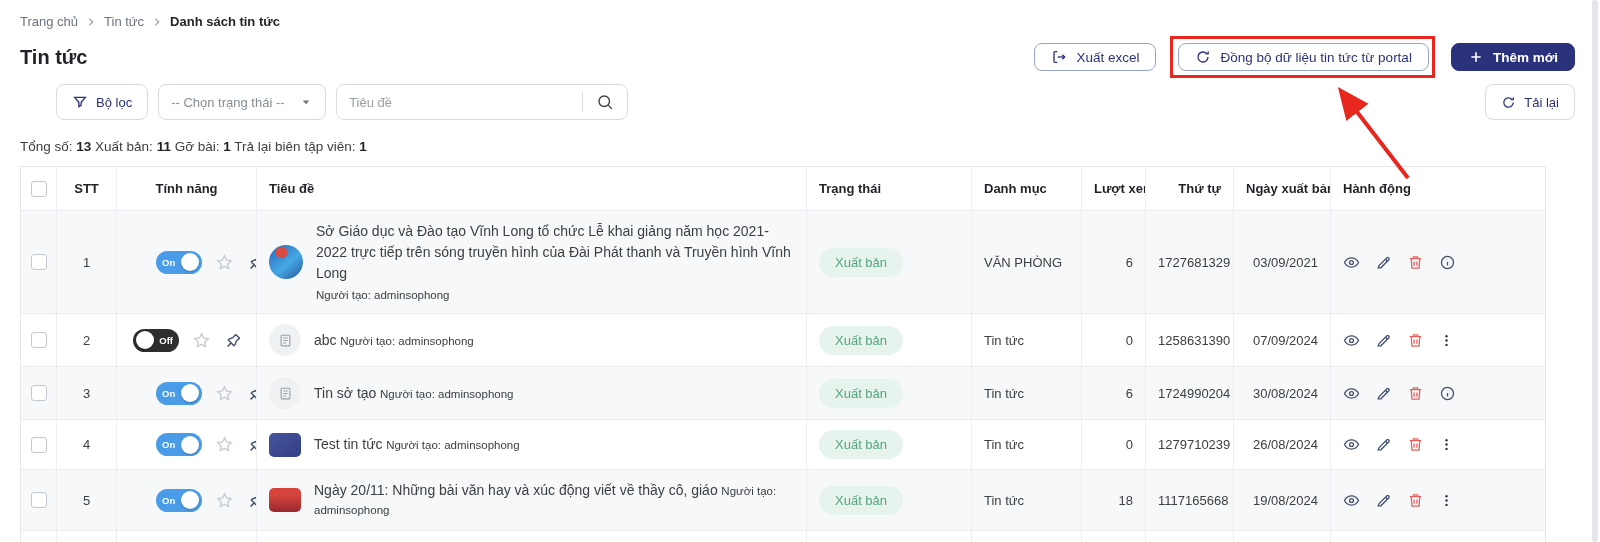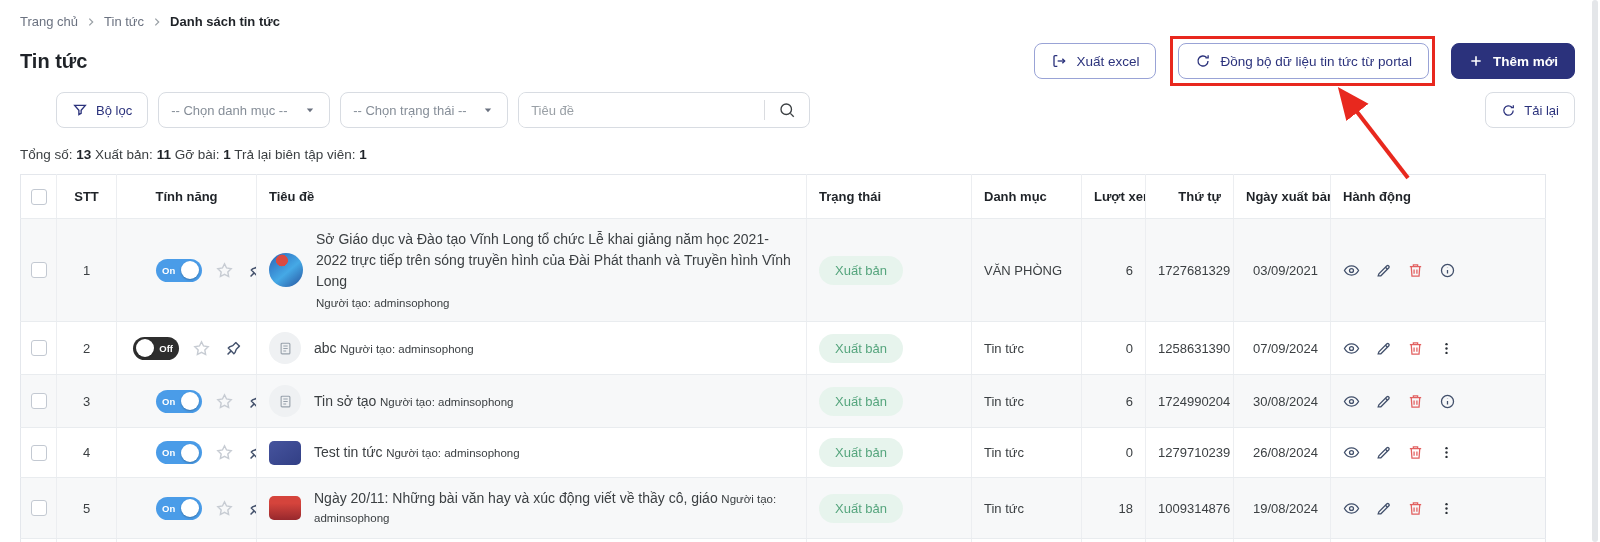--- a/index.html
+++ b/index.html
@@ -9,21 +9,21 @@
 
   
   .breadcrumb { display:flex; align-items:center; gap:8px; font-size:13px; color:#6b7280; margin-bottom:14px; }
   .breadcrumb .crumb-sep { color:#9aa0a6; font-size:12px; display:inline-flex; width:10px; height:10px; }
   .breadcrumb .current { color:#1f2328; font-weight:700; }
 
   
   .header-row { display:flex; align-items:center; justify-content:space-between; margin-bottom:13px; }
   .page-title { font-size:20px; font-weight:700; color:#1f2328; }
   .header-actions { display:flex; align-items:center; gap:16px; }
-  .btn { display:inline-flex; align-items:center; gap:9px; height:36px; padding:0 16px; border-radius:8px;
+  .btn { display:inline-flex; align-items:center; gap:9px; height:28px; padding:0 16px; border-radius:8px;
     font-size:13.5px; font-weight:500; background:#fff; border:1px solid #d8dce2; color:var(--accent);
     cursor:pointer; white-space:nowrap; font-family:inherit; }
   .btn .icon { width:16px; height:16px; }
   .btn-outline-navy { border-color:#99a3d6; }
   .btn-solid { background:var(--accent); border-color:var(--accent); color:#fff; font-weight:600; }
   .sync-wrap { position:relative; display:inline-flex; margin:0 6px; }
   .anno-box { position:absolute; left:-8px; right:-6px; top:-7px; bottom:-7px;
     border:3px solid var(--annotation); pointer-events:none; }
   .anno-arrow { position:absolute; left:1320px; top:82px; width:100px; height:105px; pointer-events:none; z-index:5; }
 
@@ -173,28 +173,20 @@
   <div class="filter-row">
     <div class="filter-left">
       <button class="control btn-filter">
         <span class="icon" style="width:16px;height:16px">
             <svg viewBox="0 0 24 24" fill="none" stroke="currentColor" stroke-width="2">
               <path d="M4 5h16l-6.3 7.3v4.7l-3.4 2v-6.7z"></path>
             </svg>
           </span>
         <span>Bộ lọc</span>
       </button>
-      <div class="control select cat">
-        <span>-- Chọn danh mục --</span>
-        <span class="icon caret">
-            <svg viewBox="0 0 24 24" stroke="none" fill="currentColor">
-              <path d="M6.5 9.5h11L12 16z"></path>
-            </svg>
-          </span>
-      </div>
       <div class="control select stat">
         <span>-- Chọn trạng thái --</span>
         <span class="icon caret">
             <svg viewBox="0 0 24 24" stroke="none" fill="currentColor">
               <path d="M6.5 9.5h11L12 16z"></path>
             </svg>
           </span>
       </div>
       <div class="control searchbox">
         <input type="text" placeholder="Tiêu đề" style="">
@@ -585,21 +577,21 @@
           </td>
     <td class="title">
             <div class="title-wrap">
       <div class="thumb photo-red"></div>
       <div class="t-text"><span class="news-title">Ngày 20/11: Những bài văn hay và xúc động viết về thầy cô, giáo</span> <span class="creator">Người tạo: adminsophong</span></div>
     </div>
           </td>
     <td class="status"><span class="pill published">Xuất bản</span></td>
     <td class="cat">Tin tức</td>
     <td class="views">18</td>
-    <td class="order">1009314876</td>
+    <td class="order">1117165668</td>
     <td class="date">19/08/2024</td>
     <td class="actions">
             <div class="actions-wrap">
               <button class="act">
                 <span class="icon ">
                   <svg viewBox="0 0 24 24" fill="none" stroke="currentColor" stroke-width="1.8">
                     <path d="M2 12s3.6-6.5 10-6.5S22 12 22 12s-3.6 6.5-10 6.5S2 12 2 12z"></path>
                     <circle cx="12" cy="12" r="2.8"></circle>
                   </svg>
                 </span>

